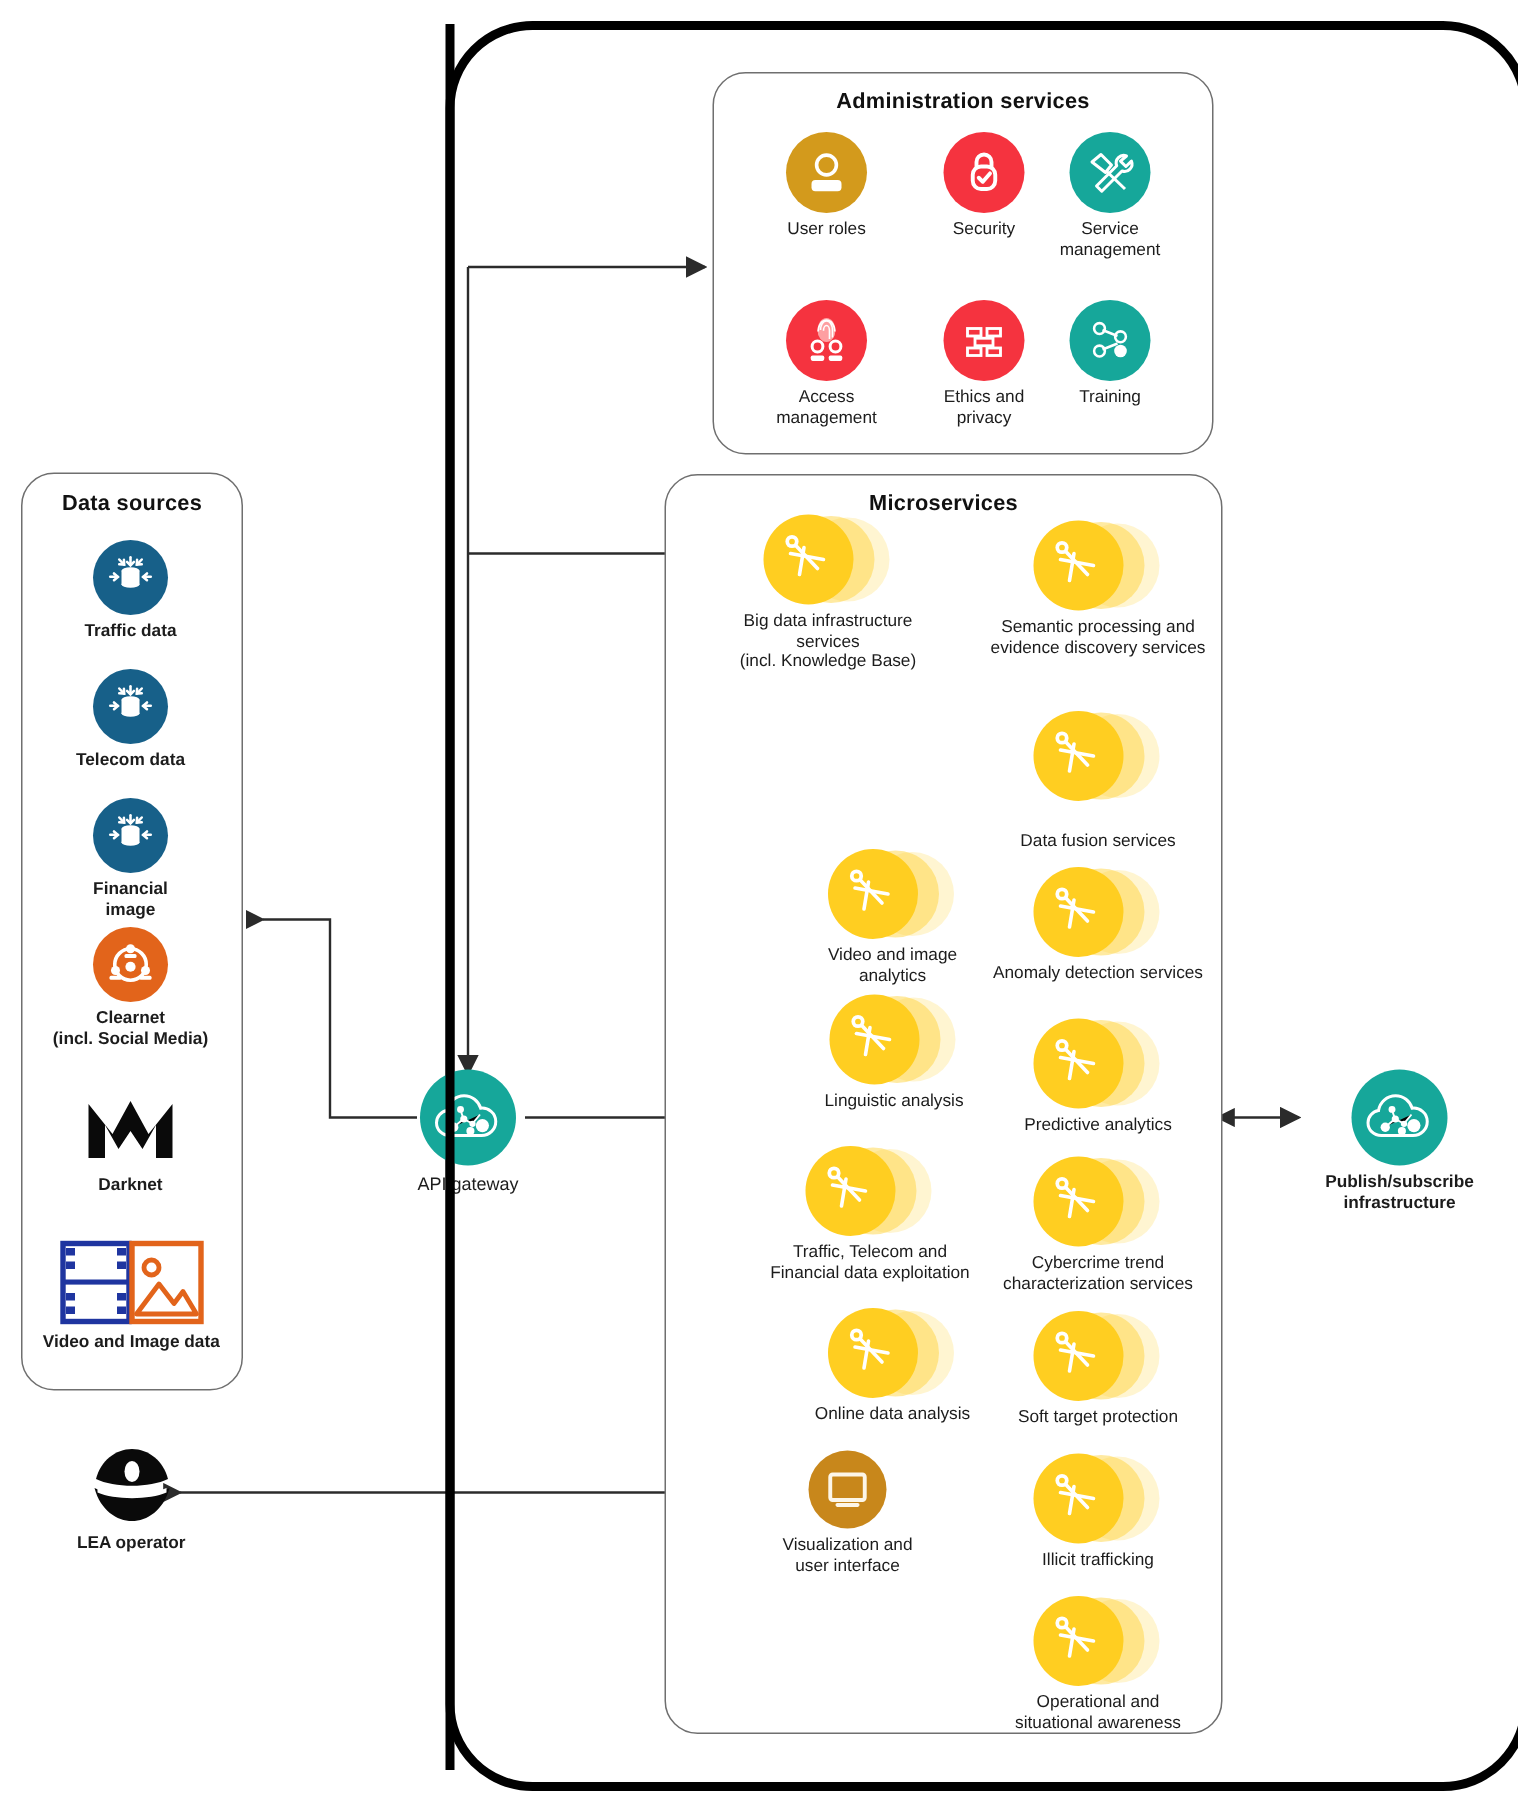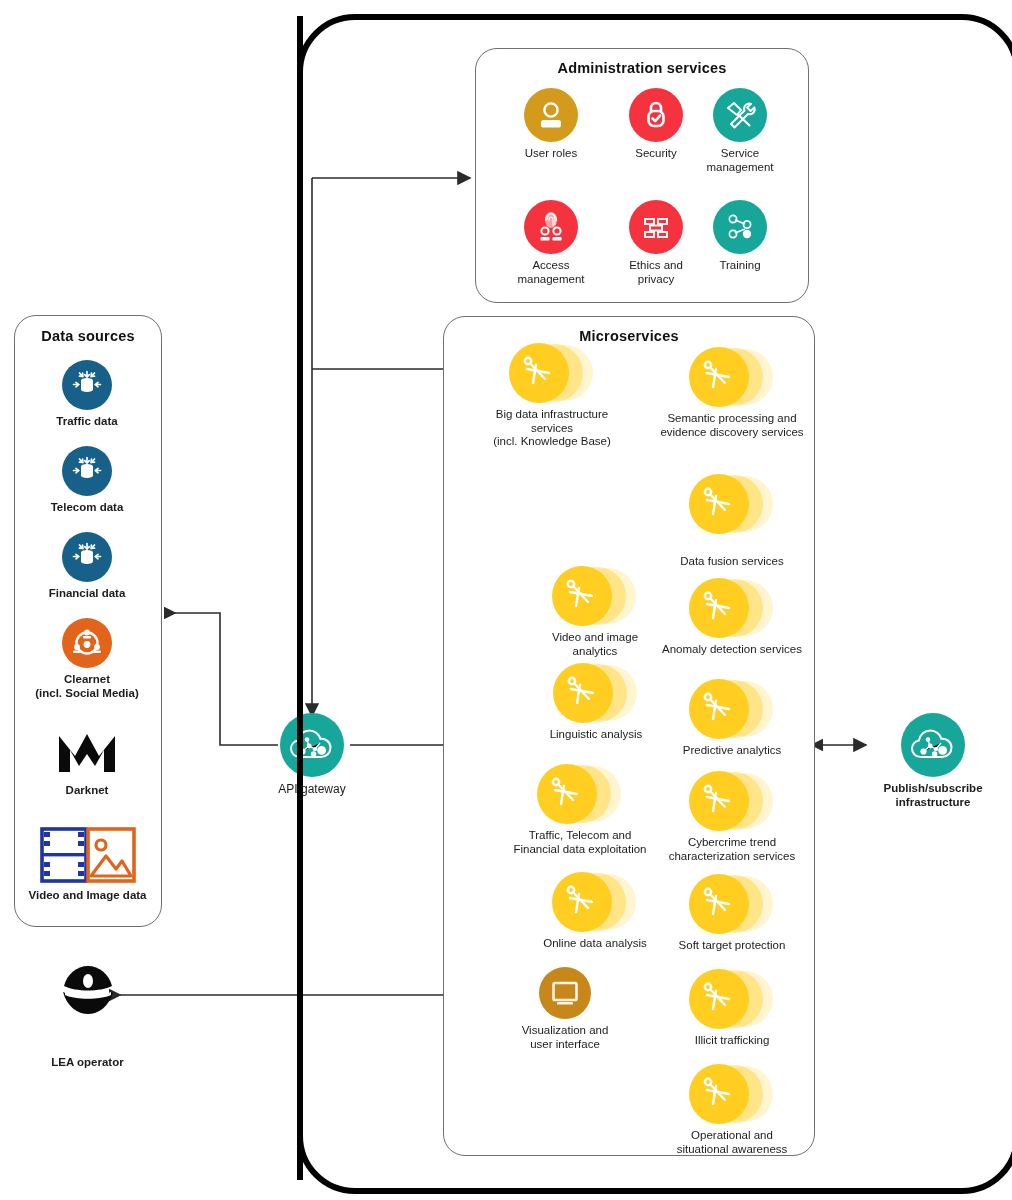--- a/index.html
+++ b/index.html
@@ -178,21 +178,21 @@
             <path d="M9.5,8.2 L12.8,8.4 L12.6,5.2"></path>
           <path d="M24.5,5 L21.4,8.3"></path>
             <path d="M24.5,8.2 L21.2,8.4 L21.4,5.2"></path>
           <path d="M3.5,16.5 L8.4,16.5"></path>
             <path d="M6,14.3 L8.6,16.6 L6,18.8"></path>
           <path d="M30.5,16.5 L25.6,16.5"></path>
             <path d="M28,14.3 L25.4,16.6 L28,18.8"></path>
         </g>
       </svg>
     </div>
-    <div class="cap">Financial data</div>
+    <div class="cap">Financial image</div>
   </div>
 
   <div class="node" style="left:27px;top:618px;width:120px;">
     <div class="disc" style="width:50px;height:50px;background:#E2641B;">
       <svg width="36" height="36" viewBox="0 0 36 36">
         <circle cx="18" cy="18" r="10.5" fill="none" stroke="#fff" stroke-width="2.4"></circle>
         <g fill="#fff">
           <circle cx="18" cy="7.5" r="3"></circle>
             <rect x="14" y="11" width="8" height="2.6" rx="1"></rect>
           <circle cx="8" cy="22" r="3"></circle>
@@ -234,21 +234,21 @@
         </g>
 
         <rect x="48" y="3" width="46" height="52" fill="none" stroke="#E2641B" stroke-width="3.6"></rect>
         <circle cx="61" cy="19" r="5" fill="none" stroke="#E2641B" stroke-width="3.2"></circle>
         <path d="M51,50 L66,30 L76,43 L82,35 L91,50 Z" fill="none" stroke="#E2641B" stroke-width="3.2" stroke-linejoin="round"></path>
       </svg>
     </div>
     <div class="cap">Video and Image data</div>
   </div>
 
-  <div class="node" style="left:30px;top:962px;width:115px;gap:33px;">
+  <div class="node" style="left:30px;top:962px;width:115px;">
     <div style="width:72px;height:56px;">
       <svg width="72" height="56" viewBox="0 0 72 56">
         <path d="M36,4 C47,4 57,12 60,24 C48,30 24,30 12,24 C15,12 25,4 36,4 Z" fill="#0a0a0a"></path>
         <ellipse cx="36" cy="19" rx="5" ry="7" fill="#fff"></ellipse>
         <path d="M11,30 C22,36 50,36 61,30 C57,45 46,52 36,52 C26,52 15,45 11,30 Z" fill="#0a0a0a"></path>
         <path d="M13,30 C24,35 48,35 59,30 L59,33 C48,38 24,38 13,33 Z" fill="#fff"></path>
       </svg>
     </div>
     <div class="cap">LEA operator</div>
   </div>

